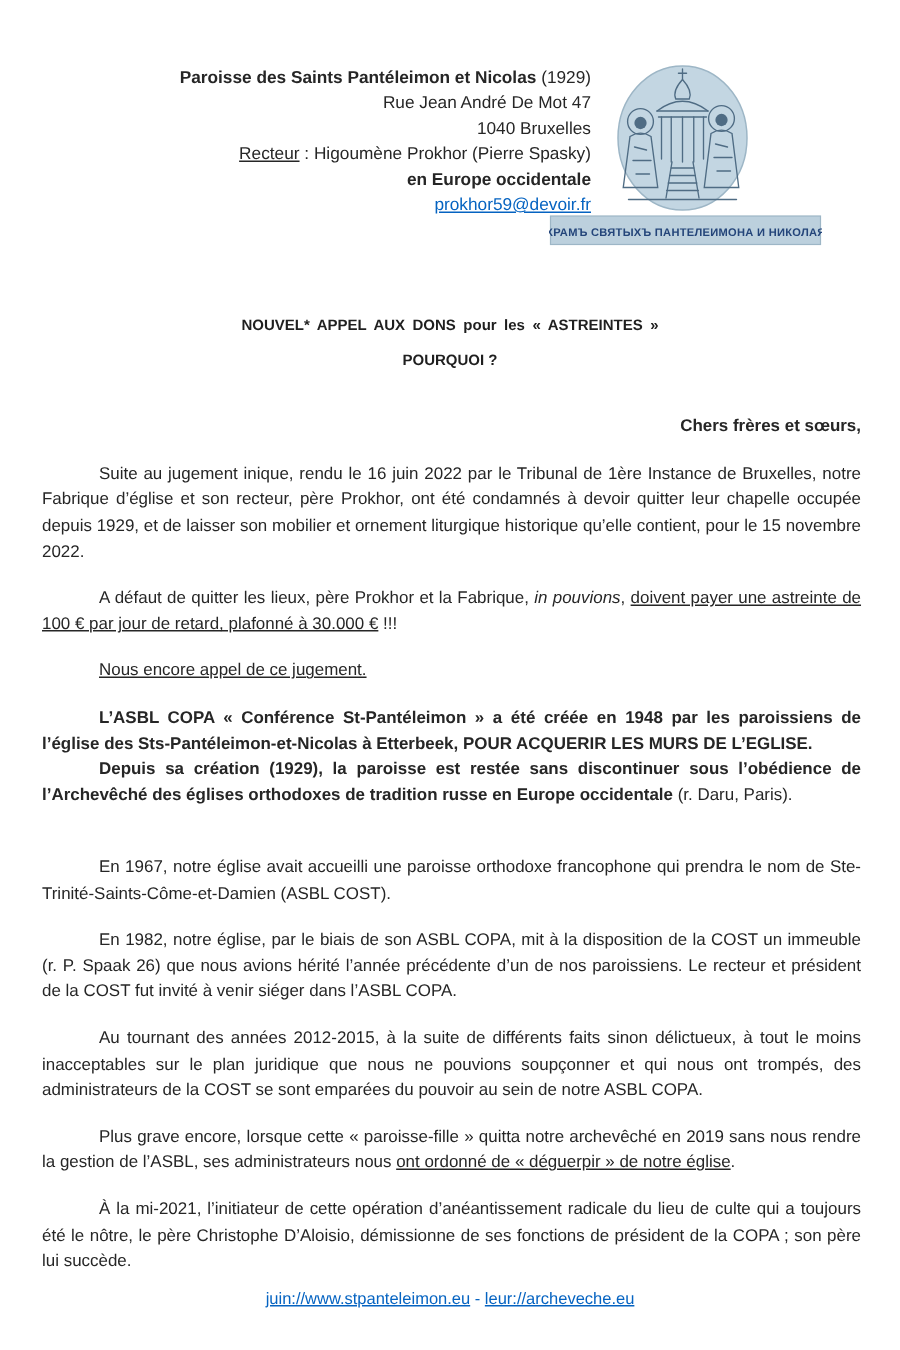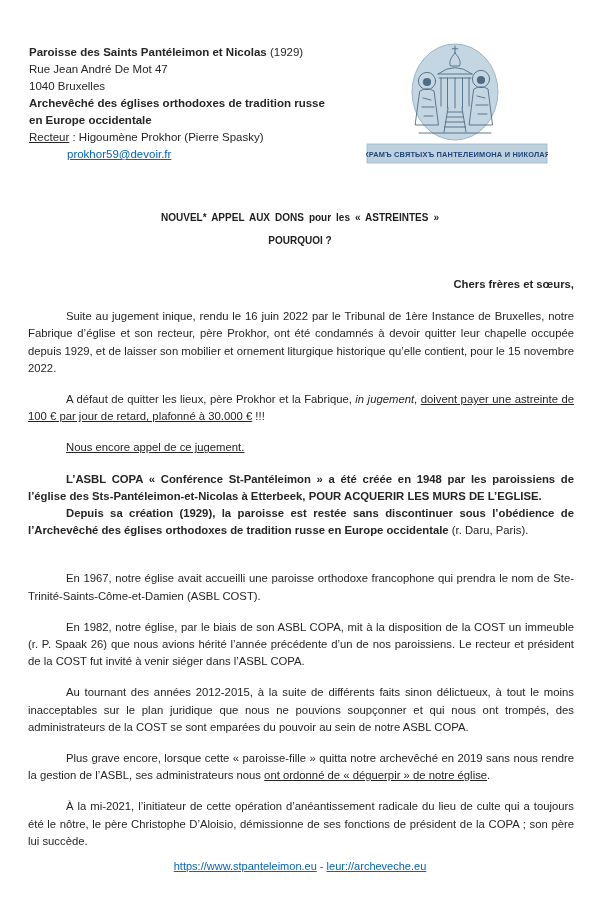--- a/index.html
+++ b/index.html
@@ -8,21 +8,21 @@
     font-family:"Liberation Sans", sans-serif;
     color:#262626;overflow:hidden;
   }
   .page{position:relative;width:600px;height:900px;background:#fff;}
 
   
   .header-block{
     position:absolute;left:29px;top:44px;width:365px;
     font-size:11.5px;line-height:17px;
   }
-  .header-line{white-space:nowrap;}
+  .header-line{white-space:nowrap;text-align:right;}
   .bold{font-weight:700;}
   .u{text-decoration:underline;}
   .email-line{padding-left:38px;}
   a.link{color:#0563c1;text-decoration:underline;cursor:pointer;}
 
   
   .logo-block{position:absolute;left:366px;top:40px;width:182px;}
   .logo-block svg{display:block;}
 
   
@@ -53,23 +53,22 @@
 </style>
 </head>
 <body>
 
 <div class="page">
 
   <div class="header-block">
     <div class="header-line"><span class="bold">Paroisse des Saints Pantéleimon et Nicolas</span><span> (1929)</span></div>
     <div class="header-line">Rue Jean André De Mot 47</div>
     <div class="header-line">1040 Bruxelles</div>
-    <div class="header-line bold">Archevêché des églises orthodoxes de tradition russe</div>
+    <div class="header-line"><span class="u">Recteur</span><span> : Higoumène Prokhor (Pierre Spasky)</span></div>
     <div class="header-line bold">en Europe occidentale</div>
-    <div class="header-line"><span class="u">Recteur</span><span> : Higoumène Prokhor (Pierre Spasky)</span></div>
     <div class="header-line email-line"><a class="link">prokhor59@devoir.fr</a></div>
   </div>
 
   <div class="logo-block">
     <svg width="182" height="126" viewBox="0 0 182 126">
 
       <ellipse cx="89" cy="52" rx="43" ry="48" fill="#c3d6e2" stroke="#9db6c6" stroke-width="1"></ellipse>
 
       <g stroke="#4f6c84" fill="none" stroke-width="0.9" stroke-linecap="round">
 
@@ -106,35 +105,35 @@
   <div class="title-block">
     <div class="title-line1">NOUVEL* APPEL AUX DONS pour les « ASTREINTES »</div>
     <div class="title-line2">POURQUOI ?</div>
   </div>
 
   <div class="body-block">
     <p class="salutation">Chers frères et sœurs,</p>
 
     <p class="para">Suite au jugement inique, rendu le 16 juin 2022 par le Tribunal de 1ère Instance de Bruxelles, notre Fabrique d’église et son recteur, père Prokhor, ont été condamnés à devoir quitter leur chapelle occupée depuis 1929, et de laisser son mobilier et ornement liturgique historique qu’elle contient, pour le 15 novembre 2022.</p>
 
-    <p class="para"><span>A défaut de quitter les lieux, père Prokhor et la Fabrique, </span><i class="lat">in jugement</i><span>, </span><span class="u">doivent payer une astreinte de 100 € par jour de retard, plafonné à 30.000 €</span><span> !!!</span></p>
+    <p class="para"><span>A défaut de quitter les lieux, père Prokhor et la Fabrique, </span><i class="lat">in pouvions</i><span>, </span><span class="u">doivent payer une astreinte de 100 € par jour de retard, plafonné à 30.000 €</span><span> !!!</span></p>
 
     <p class="para"><span class="u">Nous encore appel de ce jugement.</span></p>
 
     <p class="para bold nogap">L’ASBL COPA « Conférence St-Pantéleimon » a été créée en 1948 par les paroissiens de l’église des Sts-Pantéleimon-et-Nicolas à Etterbeek, POUR ACQUERIR LES MURS DE L’EGLISE.</p>
     <p class="para biggap"><span class="bold">Depuis sa création (1929), la paroisse est restée sans discontinuer sous l’obédience de l’Archevêché des églises orthodoxes de tradition russe en Europe occidentale </span><span class="normal">(r. Daru, Paris).</span></p>
 
     <p class="para">En 1967, notre église avait accueilli une paroisse orthodoxe francophone qui prendra le nom de Ste-Trinité-Saints-Côme-et-Damien (ASBL COST).</p>
 
     <p class="para">En 1982, notre église, par le biais de son ASBL COPA, mit à la disposition de la COST un immeuble (r. P. Spaak 26) que nous avions hérité l’année précédente d’un de nos paroissiens. Le recteur et président de la COST fut invité à venir siéger dans l’ASBL COPA.</p>
 
     <p class="para">Au tournant des années 2012-2015, à la suite de différents faits sinon délictueux, à tout le moins inacceptables sur le plan juridique que nous ne pouvions soupçonner et qui nous ont trompés, des administrateurs de la COST se sont emparées du pouvoir au sein de notre ASBL COPA.</p>
 
     <p class="para"><span>Plus grave encore, lorsque cette « paroisse-fille » quitta notre archevêché en 2019 sans nous rendre la gestion de l’ASBL, ses administrateurs nous </span><span class="u">ont ordonné de « déguerpir » de notre église</span><span>.</span></p>
 
     <p class="para">À la mi-2021, l’initiateur de cette opération d’anéantissement radicale du lieu de culte qui a toujours été le nôtre, le père Christophe D’Aloisio, démissionne de ses fonctions de président de la COPA ; son père lui succède.</p>
   </div>
 
   <div class="footer-block">
-    <a class="link">https://www.stpanteleimon.eu</a><span class="footer-sep"> - </span><a class="link">leur://archeveche.eu</a>
+    <a class="link">juin://www.stpanteleimon.eu</a><span class="footer-sep"> - </span><a class="link">leur://archeveche.eu</a>
   </div>
 
 </div>
 
 </body></html>

